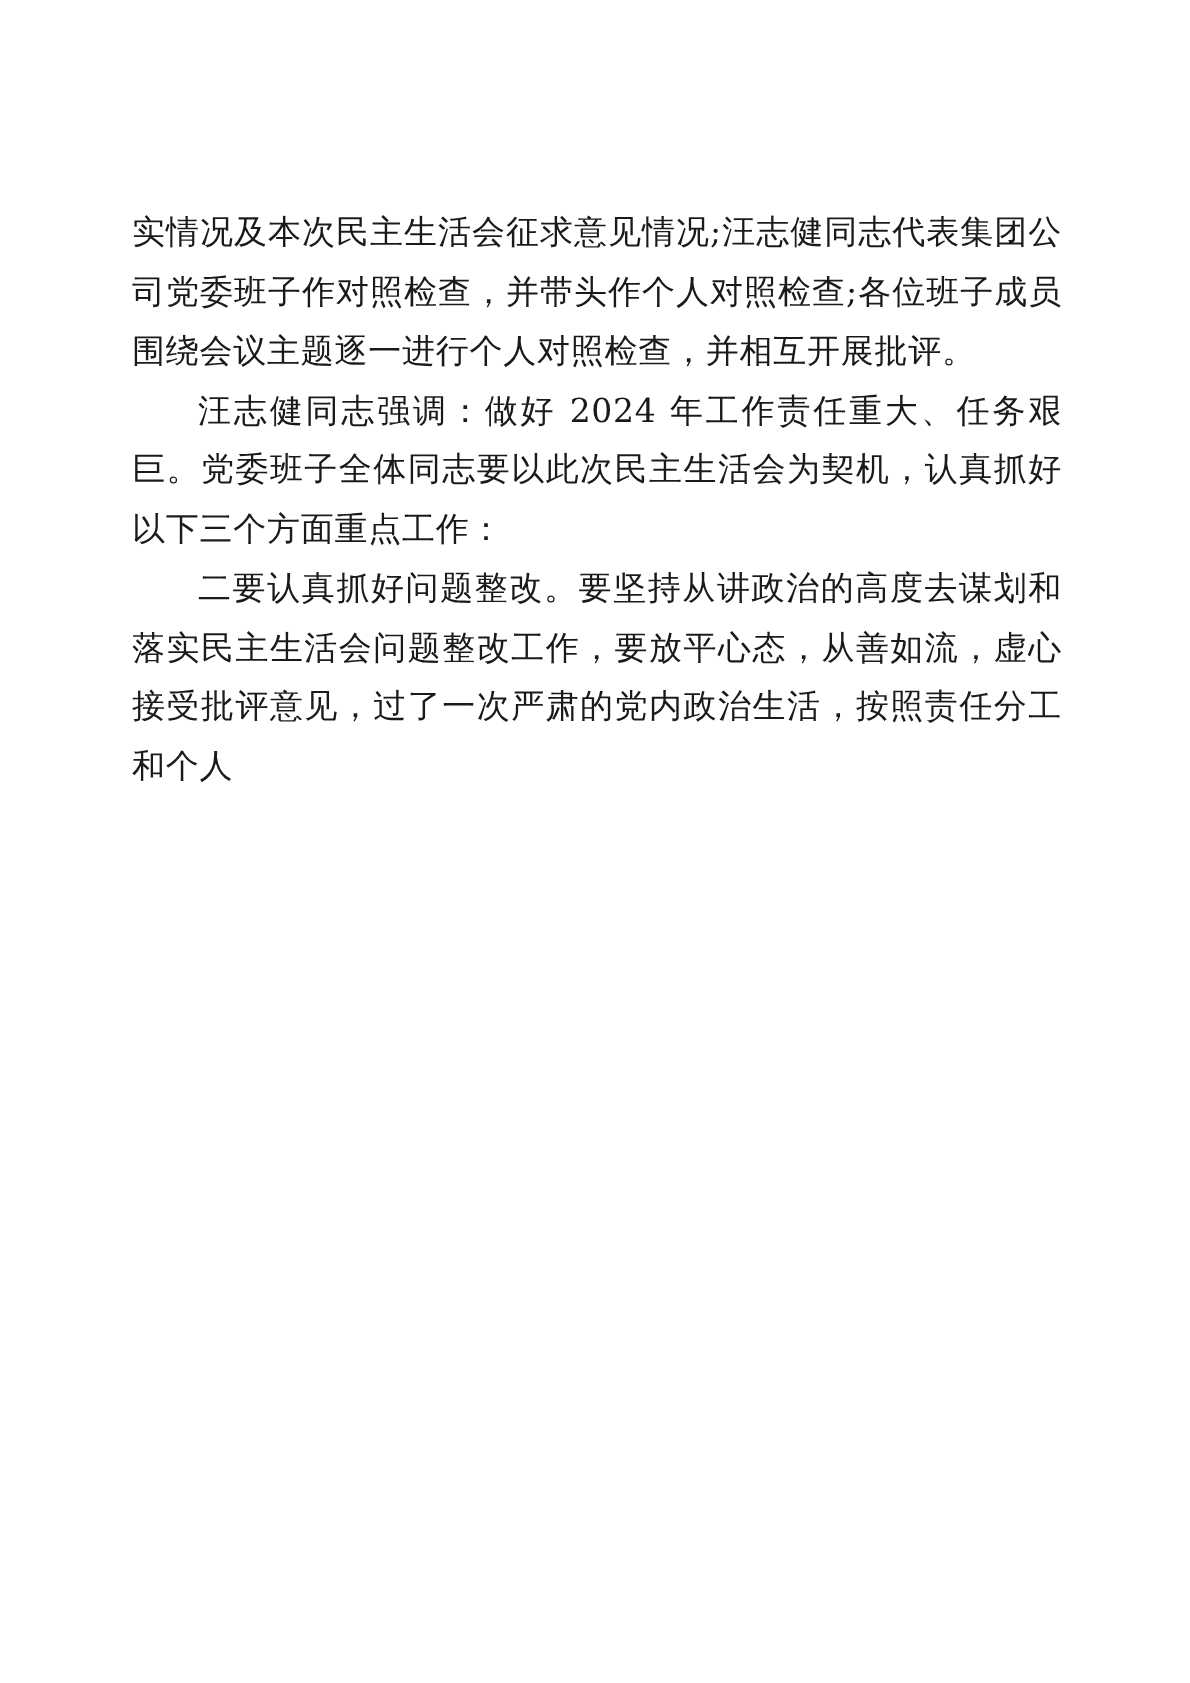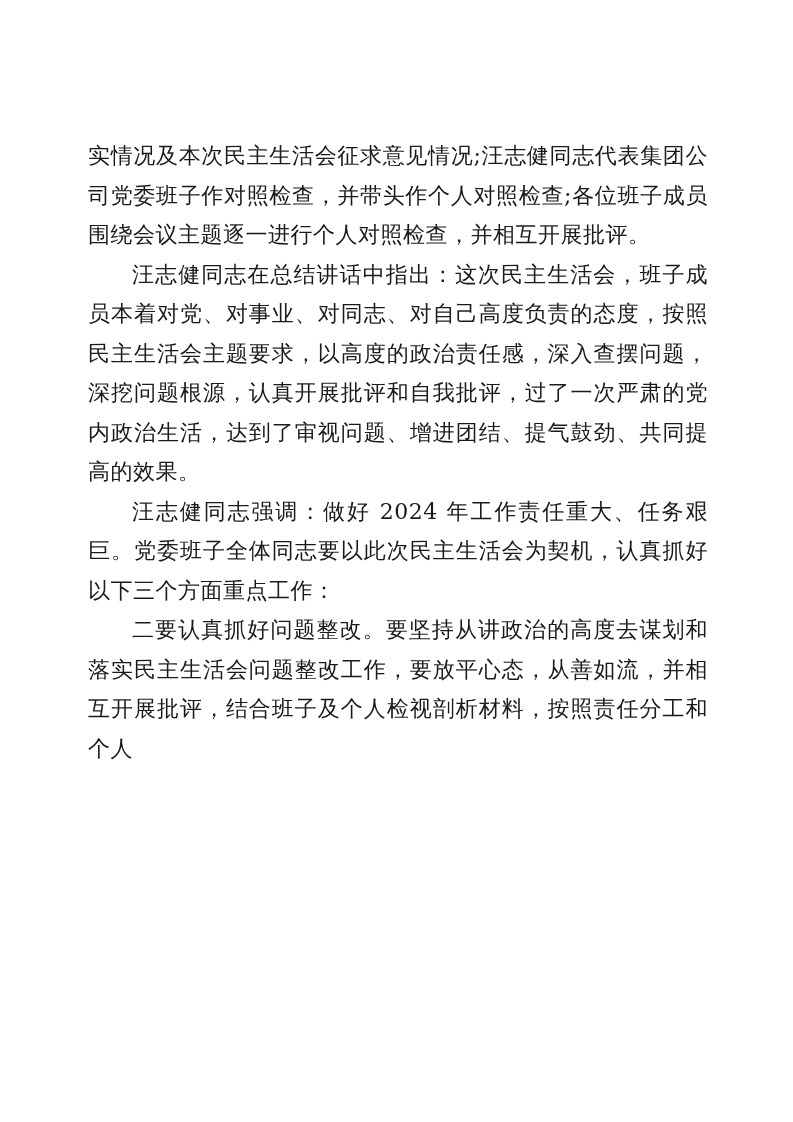--- a/index.html
+++ b/index.html
@@ -47,20 +47,19 @@
     letter-spacing: 1px;
   }
 </style>
 </head>
 <body>
 
 <div class="doc-page">
 
   <div class="doc-body">
     <p>实情况及本次民主生活会征求意见情况;汪志健同志代表集团公司党委班子作对照检查，并带头作个人对照检查;各位班子成员围绕会议主题逐一进行个人对照检查，并相互开展批评。</p>
-    <p class="indent">汪志健同志在总结讲话中指出：这次民主生活会，班子成员本着对党、对事业、对同志、对自己高度负责的态度，按照民主生活会主题要求，以高度的政治责任感，深入查摆问题，深挖问题根源，认真开展批评和自我批评，过了一次严肃的党内政治生活，达到了审视问题、增进团结、提气鼓劲、共同提高的效果。</p>
     <p class="indent">汪志健同志强调：做好 2024 年工作责任重大、任务艰巨。党委班子全体同志要以此次民主生活会为契机，认真抓好以下三个方面重点工作：</p>
-    <p class="indent">二要认真抓好问题整改。要坚持从讲政治的高度去谋划和落实民主生活会问题整改工作，要放平心态，从善如流，并相互开展批评，结合班子及个人检视剖析材料，按照责任分工和个人</p>
+    <p class="indent">二要认真抓好问题整改。要坚持从讲政治的高度去谋划和落实民主生活会问题整改工作，要放平心态，从善如流，虚心接受批评意见，过了一次严肃的党内政治生活，按照责任分工和个人</p>
   </div>
 
   <div class="doc-footer">— 2 —</div>
 
 </div>
 
 </body></html>

